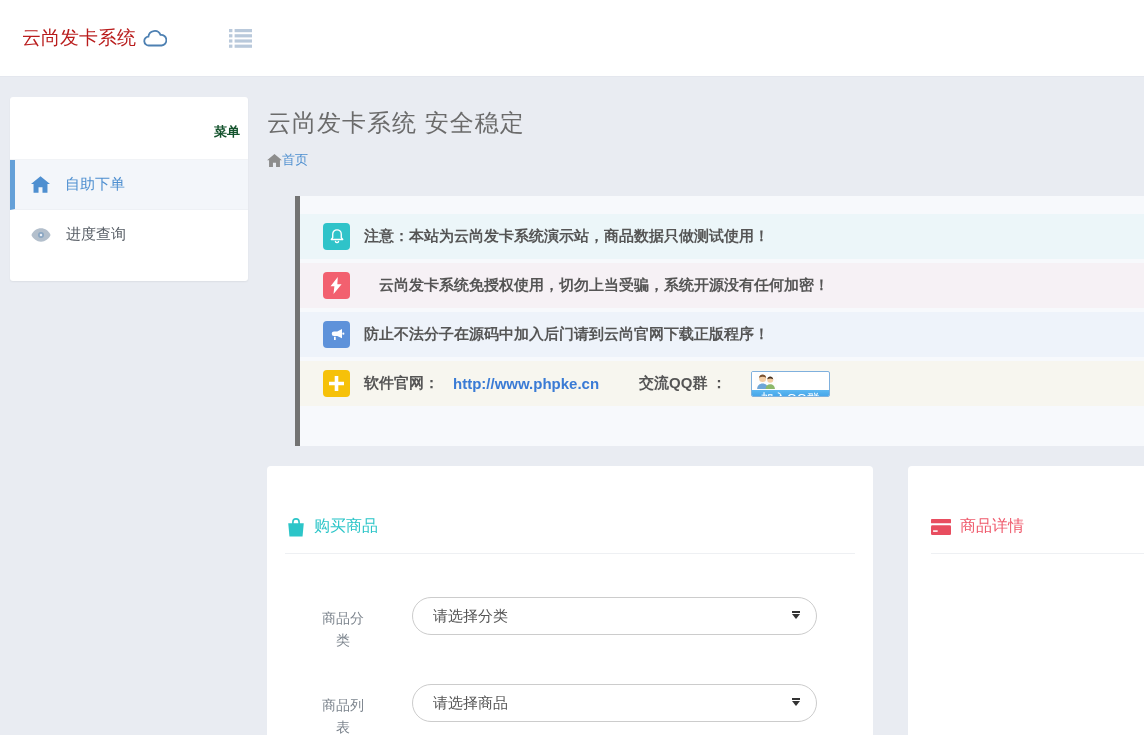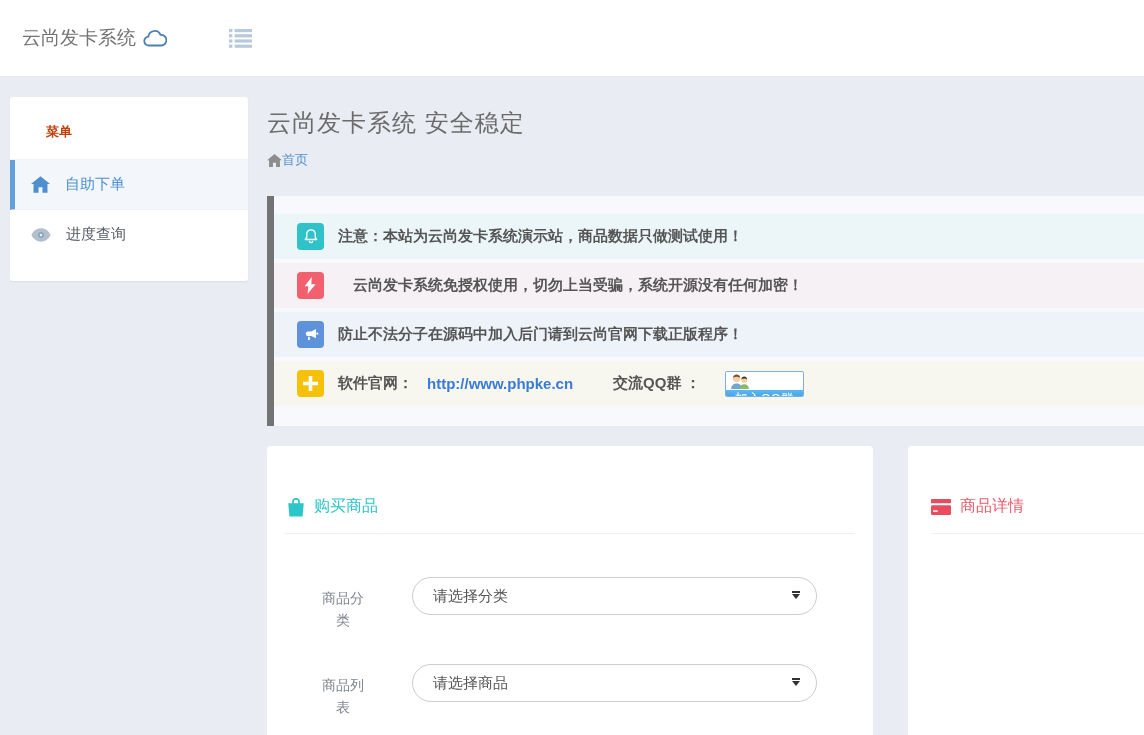--- a/index.html
+++ b/index.html
@@ -7,40 +7,40 @@
   body {
     width:1144px; height:735px; overflow:hidden;
     background:#e9ecf2;
     font-family:"Liberation Sans","DejaVu Sans",sans-serif;
   }
   
   .header {
     height:77px; background:#fff; border-bottom:1px solid #e4e7ee;
     display:flex; align-items:center; padding:0 22px;
   }
-  .logo { display:flex; align-items:center; gap:7px; color:#737373; font-size:19px; cursor:pointer; }
+  .logo { display:flex; align-items:center; gap:7px; color:#b91c1c; font-size:19px; cursor:pointer; }
   .list-btn { margin-left:62px; cursor:pointer; display:flex; }
   
   .sidebar {
     position:absolute; left:10px; top:97px; width:238px;
     background:#fff; border-radius:3px; box-shadow:0 1px 2px rgba(0,0,0,.06);
     padding:6px 0 22px;
   }
-  .menu-title { color:#c2410c; font-size:13px; font-weight:bold; padding:20px 36px 18px; border-bottom:1px solid #f1f3f6; }
+  .menu-title { color:#14532d; font-size:13px; font-weight:bold; padding:20px 8px 18px; border-bottom:1px solid #f1f3f6;text-align:right; }
   .side-item {
     display:flex; align-items:center; gap:15px; padding:15px 16px;
     font-size:15px; color:#565c64; border-left:5px solid transparent; cursor:pointer;
   }
   .side-item.active { background:#f3f6fa; border-left-color:#64a0d8; color:#4e8fd0; border-bottom:1px solid #eef1f5; }
   
   .main { margin-left:267px; padding-top:30px; }
   .page-title { margin:0; font-size:24px; font-weight:normal; color:#6b6b6b; letter-spacing:1px; }
   .breadcrumb { display:flex; align-items:center; margin-top:12px; font-size:13px; color:#4e8fd0; }
   
-  .notices { margin-top:27px; background:#f7f9fc; border-left:7px solid #737373; padding:14px 0 20px; }
+  .notices { margin-top:27px; background:#f7f9fc; border-left:5px solid #737373; padding:14px 0 40px;margin-left:28px; }
   .notice {
     display:flex; align-items:center; gap:14px; padding:9px 0 9px 23px; margin-top:4px;
     font-size:15px; font-weight:bold; color:#555;
   }
   .notice.t1 { background:rgba(47,195,201,.05); }
   .notice.t2 { background:rgba(242,96,111,.05);gap:29px; }
   .notice.t3 { background:rgba(94,146,218,.06); }
   .notice.t4 { background:rgba(246,193,9,.05); }
   .nicon {
     width:27px; height:27px; border-radius:4px; flex:none;

